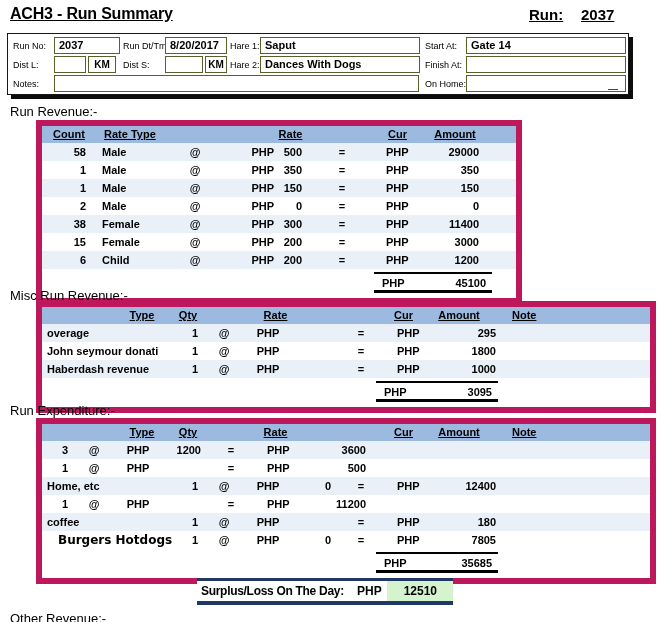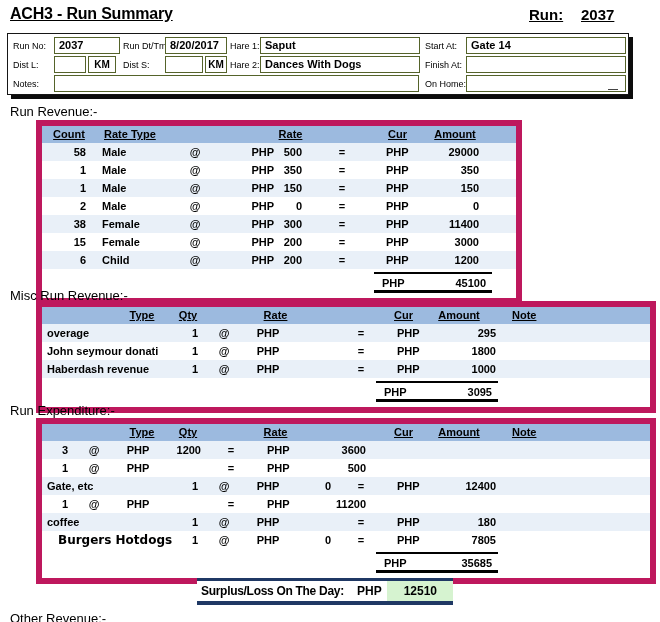--- a/index.html
+++ b/index.html
@@ -323,21 +323,21 @@
         <span class="cell c-qty">1</span>
         <span class="cell c-at">@</span>
         <span class="cell c-rcur">PHP</span>
         <span class="cell c-rval"></span>
         <span class="cell c-eq">=</span>
         <span class="cell c-cur">PHP</span>
         <span class="cell c-amount">500</span>
         <span class="cell c-note"></span>
       </div>
       <div class="trow band">
-        <span class="cell c-type">Gate, etc</span>
+        <span class="cell c-type">Home, etc</span>
         <span class="cell c-qty">1</span>
         <span class="cell c-at">@</span>
         <span class="cell c-rcur">PHP</span>
         <span class="cell c-rval">0</span>
         <span class="cell c-eq">=</span>
         <span class="cell c-cur">PHP</span>
         <span class="cell c-amount">12400</span>
         <span class="cell c-note"></span>
       </div>
       <div class="trow plain">

